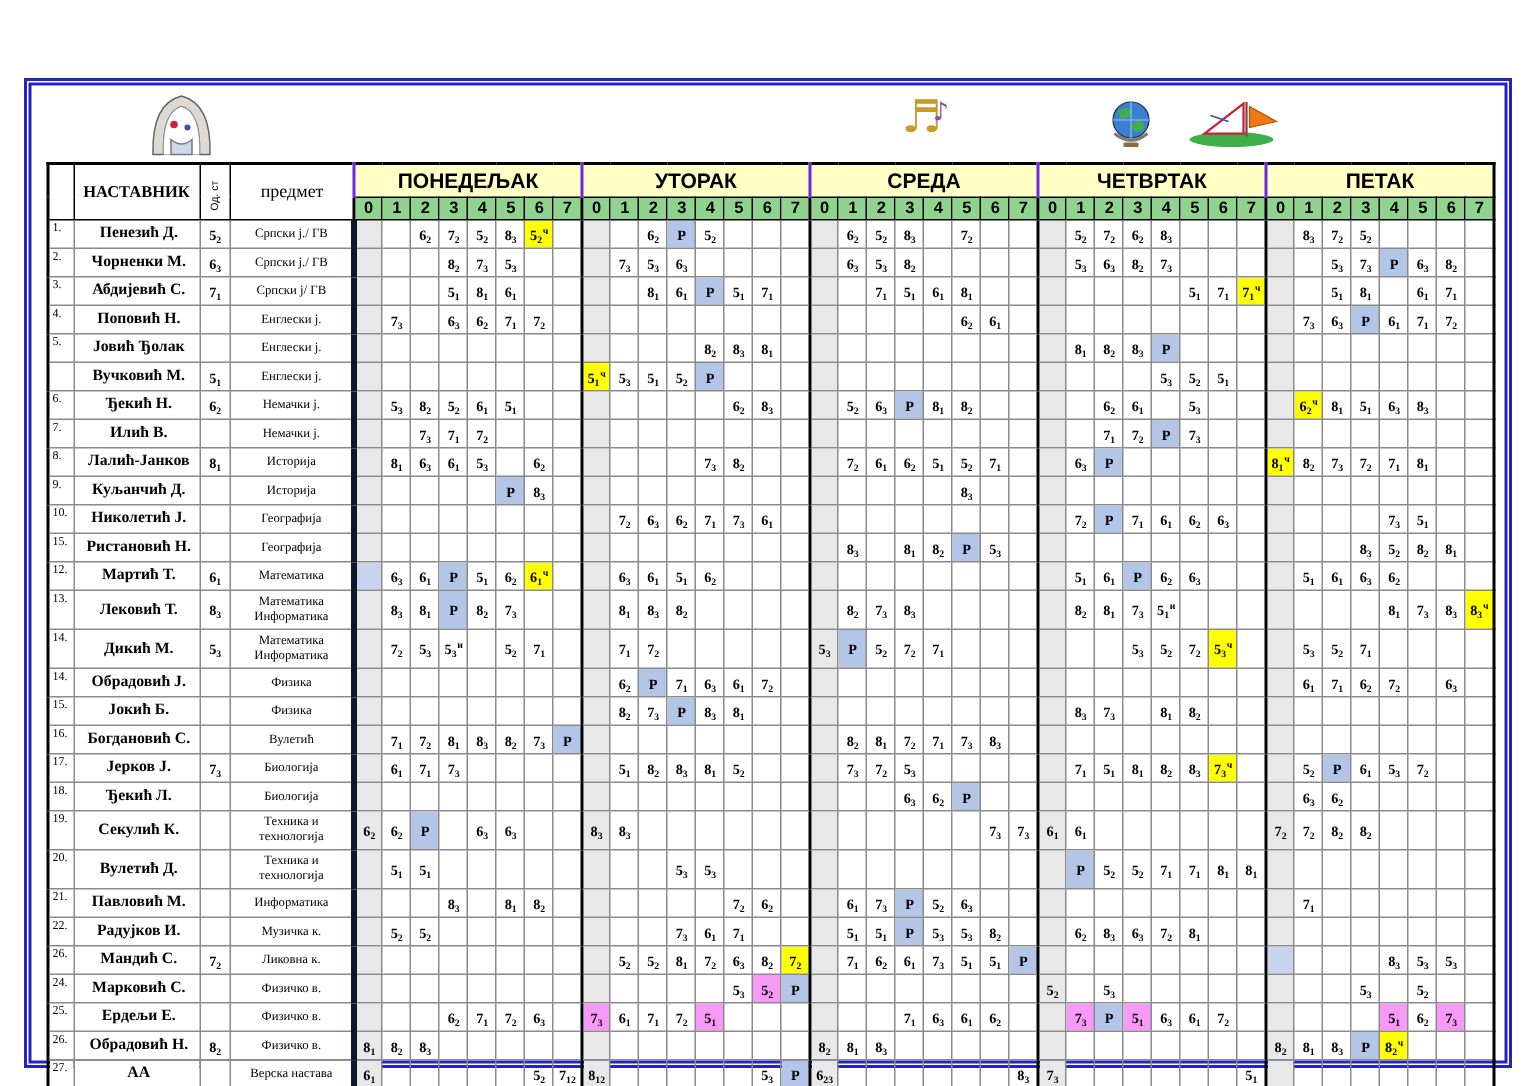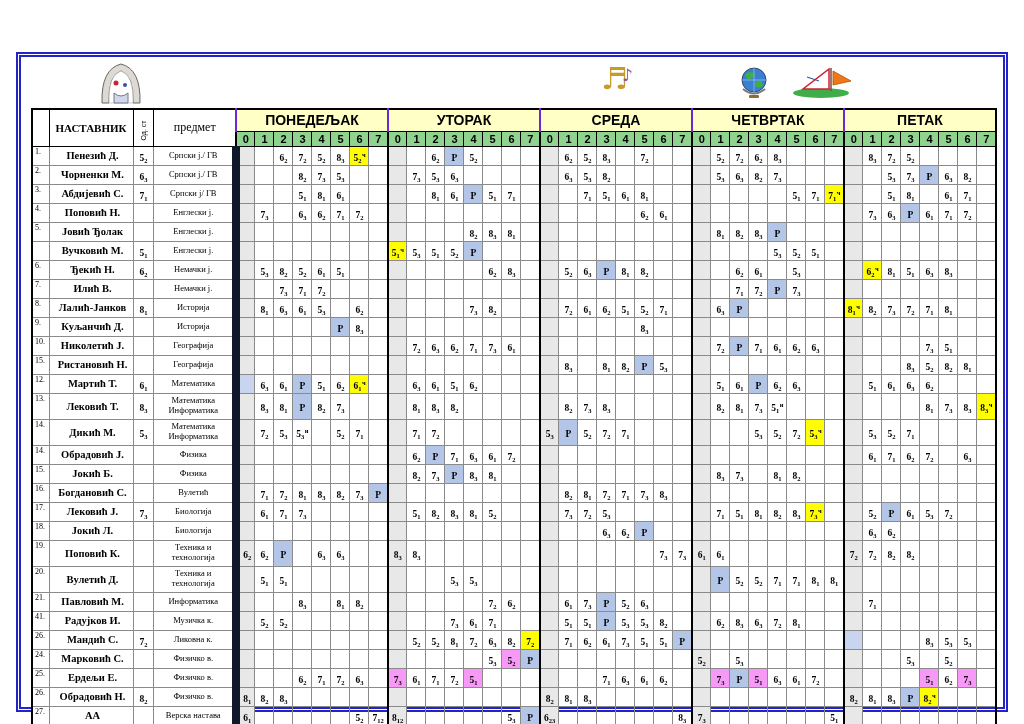--- a/index.html
+++ b/index.html
@@ -29,21 +29,21 @@
   th.blkL,td.blkL{border-left:2px solid #000;}
   th.numh,th.teacherh,th.odsth,th.subjecth{background:#fff;border-color:#000;}
   th.teacherh{font:bold 11px "Liberation Serif",serif;}
   th.subjecth{font:12px "Liberation Serif",serif;margin-top:22px;}
   th.odsth span{display:inline-block;transform:rotate(-90deg);font:7px "Liberation Sans",sans-serif;
         white-space:nowrap;}
   tbody tr{height:18px;} tbody tr.tall{height:26px;padding-left:40px;}
   td.num{font:8px "Liberation Serif",serif;text-align:left;padding-left:2px;vertical-align:top;border-left:2px solid #000;}
   td.teacher{font:bold 10.5px "Liberation Serif",serif;text-align:center;padding-left:3px;white-space:nowrap;}
   td.odst{text-align:center;}
-  td.subject{font:8.5px "Liberation Serif",serif;text-align:center;line-height:1.12;white-space:pre-line;border-right:8px solid #0f172a;}
+  td.subject{font:8.5px "Liberation Serif",serif;text-align:center;line-height:1.12;white-space:pre-line;border-right:4px solid #0f172a;}
   td.c{text-align:center;}
   td.zero{background:#e8e8e8;}
   .v{font:bold 9.5px "Liberation Serif",serif;}
   td sub{font-size:6.5px;font-weight:bold;vertical-align:-2px;line-height:0;}
   .sup{font-size:6.5px;font-weight:bold;vertical-align:4px;line-height:0;margin-left:.5px;}
   td.teacher,td.num,td.subject,td.odst{background:#fff;}
 </style>
 </head>
 <body>
 
@@ -1009,21 +1009,21 @@
             <td class="c"></td>
             <td class="c"></td>
             <td class="c"></td>
             <td class="c"></td>
             <td class="c"></td>
             <td class="c"></td>
             <td class="c"></td>
           </tr>
           <tr>
             <td class="num">17.</td>
-            <td class="teacher">Лековић Ј.</td>
+            <td class="teacher">Јерков Ј.</td>
             <td class="odst"><span class="v">7</span><sub>3</sub></td>
             <td class="subject">Биологија</td>
             <td class="c zero blkL"></td>
             <td class="c"><span class="v">6</span><sub>1</sub></td>
             <td class="c"><span class="v">7</span><sub>1</sub></td>
             <td class="c"><span class="v">7</span><sub>3</sub></td>
             <td class="c"></td>
             <td class="c"></td>
             <td class="c"></td>
             <td class="c"></td>
@@ -1055,21 +1055,21 @@
             <td class="c"><span class="v">5</span><sub>2</sub></td>
             <td class="c" style="background: rgb(180, 198, 231);"><span class="v">Р</span></td>
             <td class="c"><span class="v">6</span><sub>1</sub></td>
             <td class="c"><span class="v">5</span><sub>3</sub></td>
             <td class="c"><span class="v">7</span><sub>2</sub></td>
             <td class="c"></td>
             <td class="c"></td>
           </tr>
           <tr>
             <td class="num">18.</td>
-            <td class="teacher">Јокић Л.</td>
+            <td class="teacher">Ђекић Л.</td>
             <td class="odst"></td>
             <td class="subject">Биологија</td>
             <td class="c zero blkL"></td>
             <td class="c"></td>
             <td class="c"></td>
             <td class="c"></td>
             <td class="c"></td>
             <td class="c"></td>
             <td class="c"></td>
             <td class="c"></td>
@@ -1101,21 +1101,21 @@
             <td class="c"><span class="v">6</span><sub>3</sub></td>
             <td class="c"><span class="v">6</span><sub>2</sub></td>
             <td class="c"></td>
             <td class="c"></td>
             <td class="c"></td>
             <td class="c"></td>
             <td class="c"></td>
           </tr>
           <tr class="tall">
             <td class="num">19.</td>
-            <td class="teacher">Поповић К.</td>
+            <td class="teacher">Секулић К.</td>
             <td class="odst"></td>
             <td class="subject">Техника и
 технологија</td>
             <td class="c zero blkL"><span class="v">6</span><sub>2</sub></td>
             <td class="c"><span class="v">6</span><sub>2</sub></td>
             <td class="c" style="background: rgb(180, 198, 231);"><span class="v">Р</span></td>
             <td class="c"></td>
             <td class="c"><span class="v">6</span><sub>3</sub></td>
             <td class="c"><span class="v">6</span><sub>3</sub></td>
             <td class="c"></td>
@@ -1240,21 +1240,21 @@
             <td class="c zero blkL"></td>
             <td class="c"><span class="v">7</span><sub>1</sub></td>
             <td class="c"></td>
             <td class="c"></td>
             <td class="c"></td>
             <td class="c"></td>
             <td class="c"></td>
             <td class="c"></td>
           </tr>
           <tr>
-            <td class="num">41.</td>
+            <td class="num">22.</td>
             <td class="teacher">Радујков И.</td>
             <td class="odst"></td>
             <td class="subject">Музичка к.</td>
             <td class="c zero blkL"></td>
             <td class="c"><span class="v">5</span><sub>2</sub></td>
             <td class="c"><span class="v">5</span><sub>2</sub></td>
             <td class="c"></td>
             <td class="c"></td>
             <td class="c"></td>
             <td class="c"></td>

